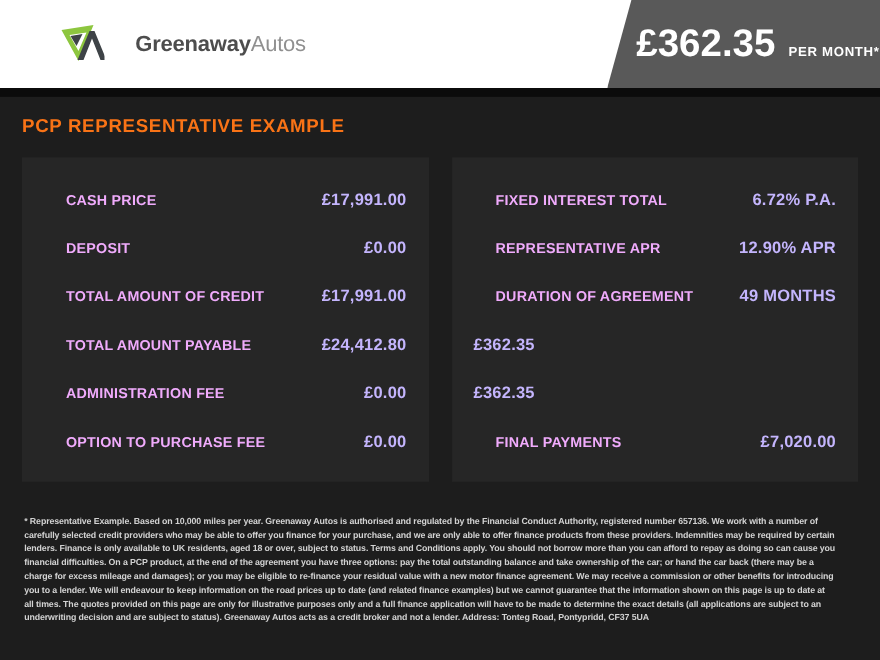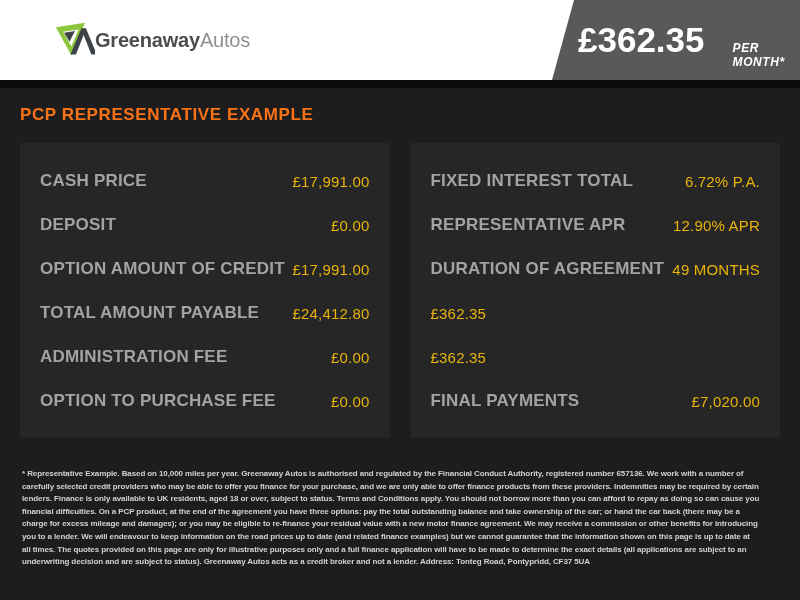--- a/index.html
+++ b/index.html
@@ -14,21 +14,21 @@
   
   .header {
     position: relative;
     height: 80px;
     background: #ffffff;
     display: flex;
     align-items: center;
     padding-left: 55px;
     overflow: hidden;
   }
-  .logo { display: flex; align-items: center; gap: 0; }
+  .logo { display: flex; align-items: center; gap: 28px; }
   .logo svg { display: block; }
   .brand-text { font-size: 20px; letter-spacing: -0.2px; }
   .brand-primary { font-weight: 700; color: #4d4d4d; }
   .brand-secondary { font-weight: 400; color: #909090; }
 
   .price-badge {
     position: absolute;
     top: 0; right: 0;
     width: 248px; height: 80px;
     background: #595959;
@@ -42,22 +42,21 @@
   .price-badge .amount {
     font-size: 35px;
     font-weight: 700;
     letter-spacing: 0px;
     line-height: 80px; 
   }
   .price-badge .period {
     font-size: 12px;
     font-weight: 700;
     letter-spacing: 0.6px;
-    margin-left: 28px;
-    font-style: italic;
+    margin-left: 12px;
   }
 
   .black-strip { height: 8px; background: #0b0b0b; }
 
   
   .title-bar { padding: 17px 20px 18px 20px; }
   .page-title {
     color: #f97316;
     font-size: 17px;
     font-weight: 700;
@@ -76,30 +75,31 @@
     background: #262626;
     padding: 16px 20px;
   }
   .finance-row {
     height: 44px;
     display: flex;
     justify-content: space-between;
     align-items: center;
   }
   .finance-row .label {
-    color: #a3a3a3;
-    font-size: 17px;
+    color: #f0abfc;
+    font-size: 13px;
     font-weight: 700;
     letter-spacing: 0.2px;
     white-space: nowrap;
+    margin-left: 20px;
   }
   .finance-row .value {
-    color: #eab308;
+    color: #c4b5fd;
     font-size: 15px;
-    font-weight: 400;
+    font-weight: 700;
     letter-spacing: 0.2px;
     white-space: nowrap;
   }
 
   
   .footer {
     padding: 30px 40px 0 22px;
   }
   .disclaimer {
     color: #d2d2d2;
@@ -144,21 +144,21 @@
     <section class="panel">
       <div class="finance-row">
         <span class="label">CASH PRICE</span>
         <span class="value">£17,991.00</span>
       </div>
       <div class="finance-row">
         <span class="label">DEPOSIT</span>
         <span class="value">£0.00</span>
       </div>
       <div class="finance-row">
-        <span class="label">OPTION AMOUNT OF CREDIT</span>
+        <span class="label">TOTAL AMOUNT OF CREDIT</span>
         <span class="value">£17,991.00</span>
       </div>
       <div class="finance-row">
         <span class="label">TOTAL AMOUNT PAYABLE</span>
         <span class="value">£24,412.80</span>
       </div>
       <div class="finance-row">
         <span class="label">ADMINISTRATION FEE</span>
         <span class="value">£0.00</span>
       </div>

